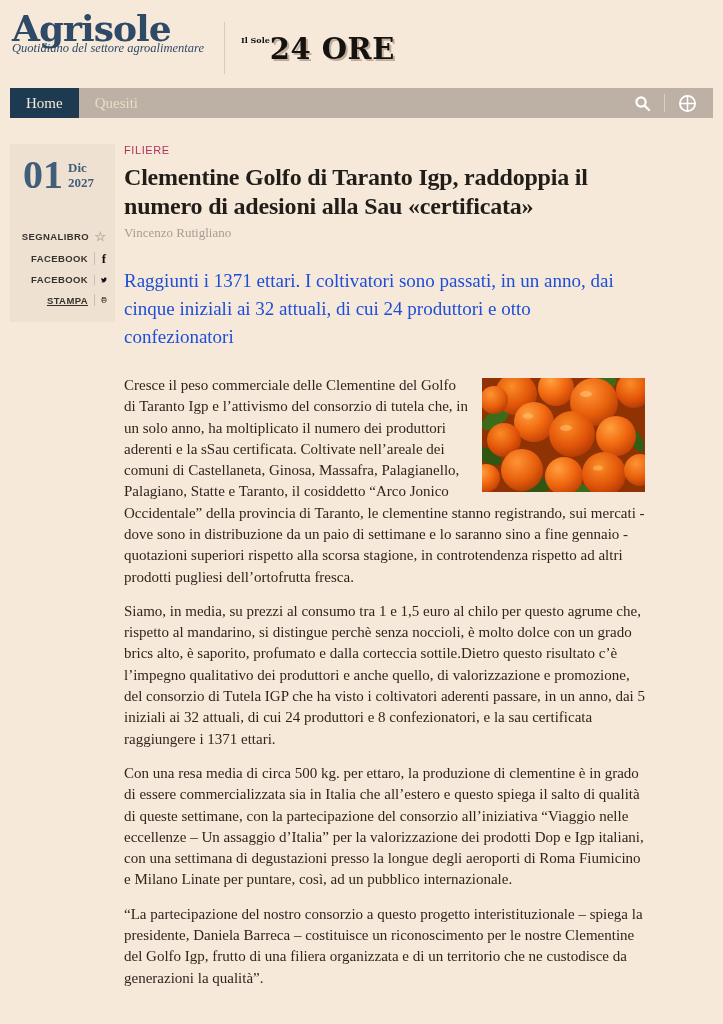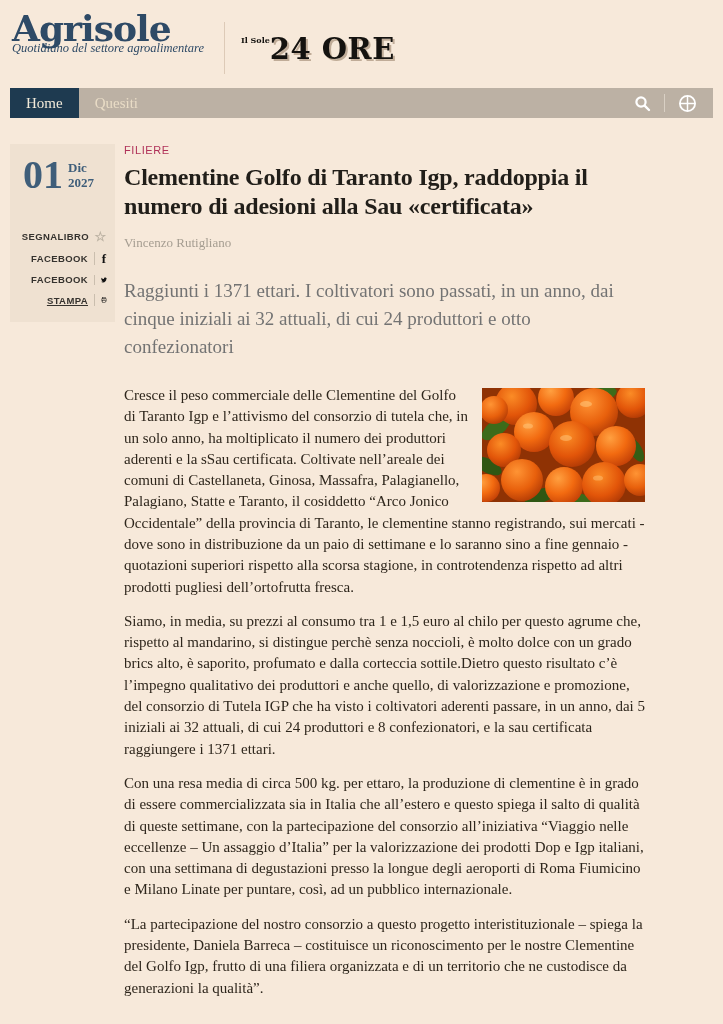--- a/index.html
+++ b/index.html
@@ -60,24 +60,24 @@
   .fb-glyph { font-family:"Liberation Serif", serif; font-weight:bold; font-size:13px; color:#121212; line-height:1; }
   .underlined { text-decoration:underline; }
 
   .content { margin-left:9px; width:521px; }
   .category {
     font-family:"Liberation Sans", sans-serif; color:#b03158;
     font-weight:normal; font-size:11px; letter-spacing:0.6px; margin-top:0;
   }
   .title {
     font-size:24px; line-height:1.2; color:#211e19;
-    margin:7px 0 14px; font-weight:bold; letter-spacing:-0.2px;
+    margin:7px 0 4px; font-weight:bold; letter-spacing:-0.2px;
   }
   .author { color:#a59d91; font-size:13px; margin-bottom:26px; }
-  .standfirst { color:#737373; font-size:19px; line-height:1.48; margin-bottom:24px; }
+  .standfirst { color:#1d4ed8; font-size:19px; line-height:1.48; margin-bottom:24px; }
   .body { font-size:15px; line-height:1.42; color:#2e261c; }
   .body p { margin:0 0 13px; }
   .photo { float:right; width:163px; height:114px; margin:3px 0 10px 14px; display:block; }
 </style>
 </head>
 <body>
 
 <div class="page">
 
   <div class="header">

